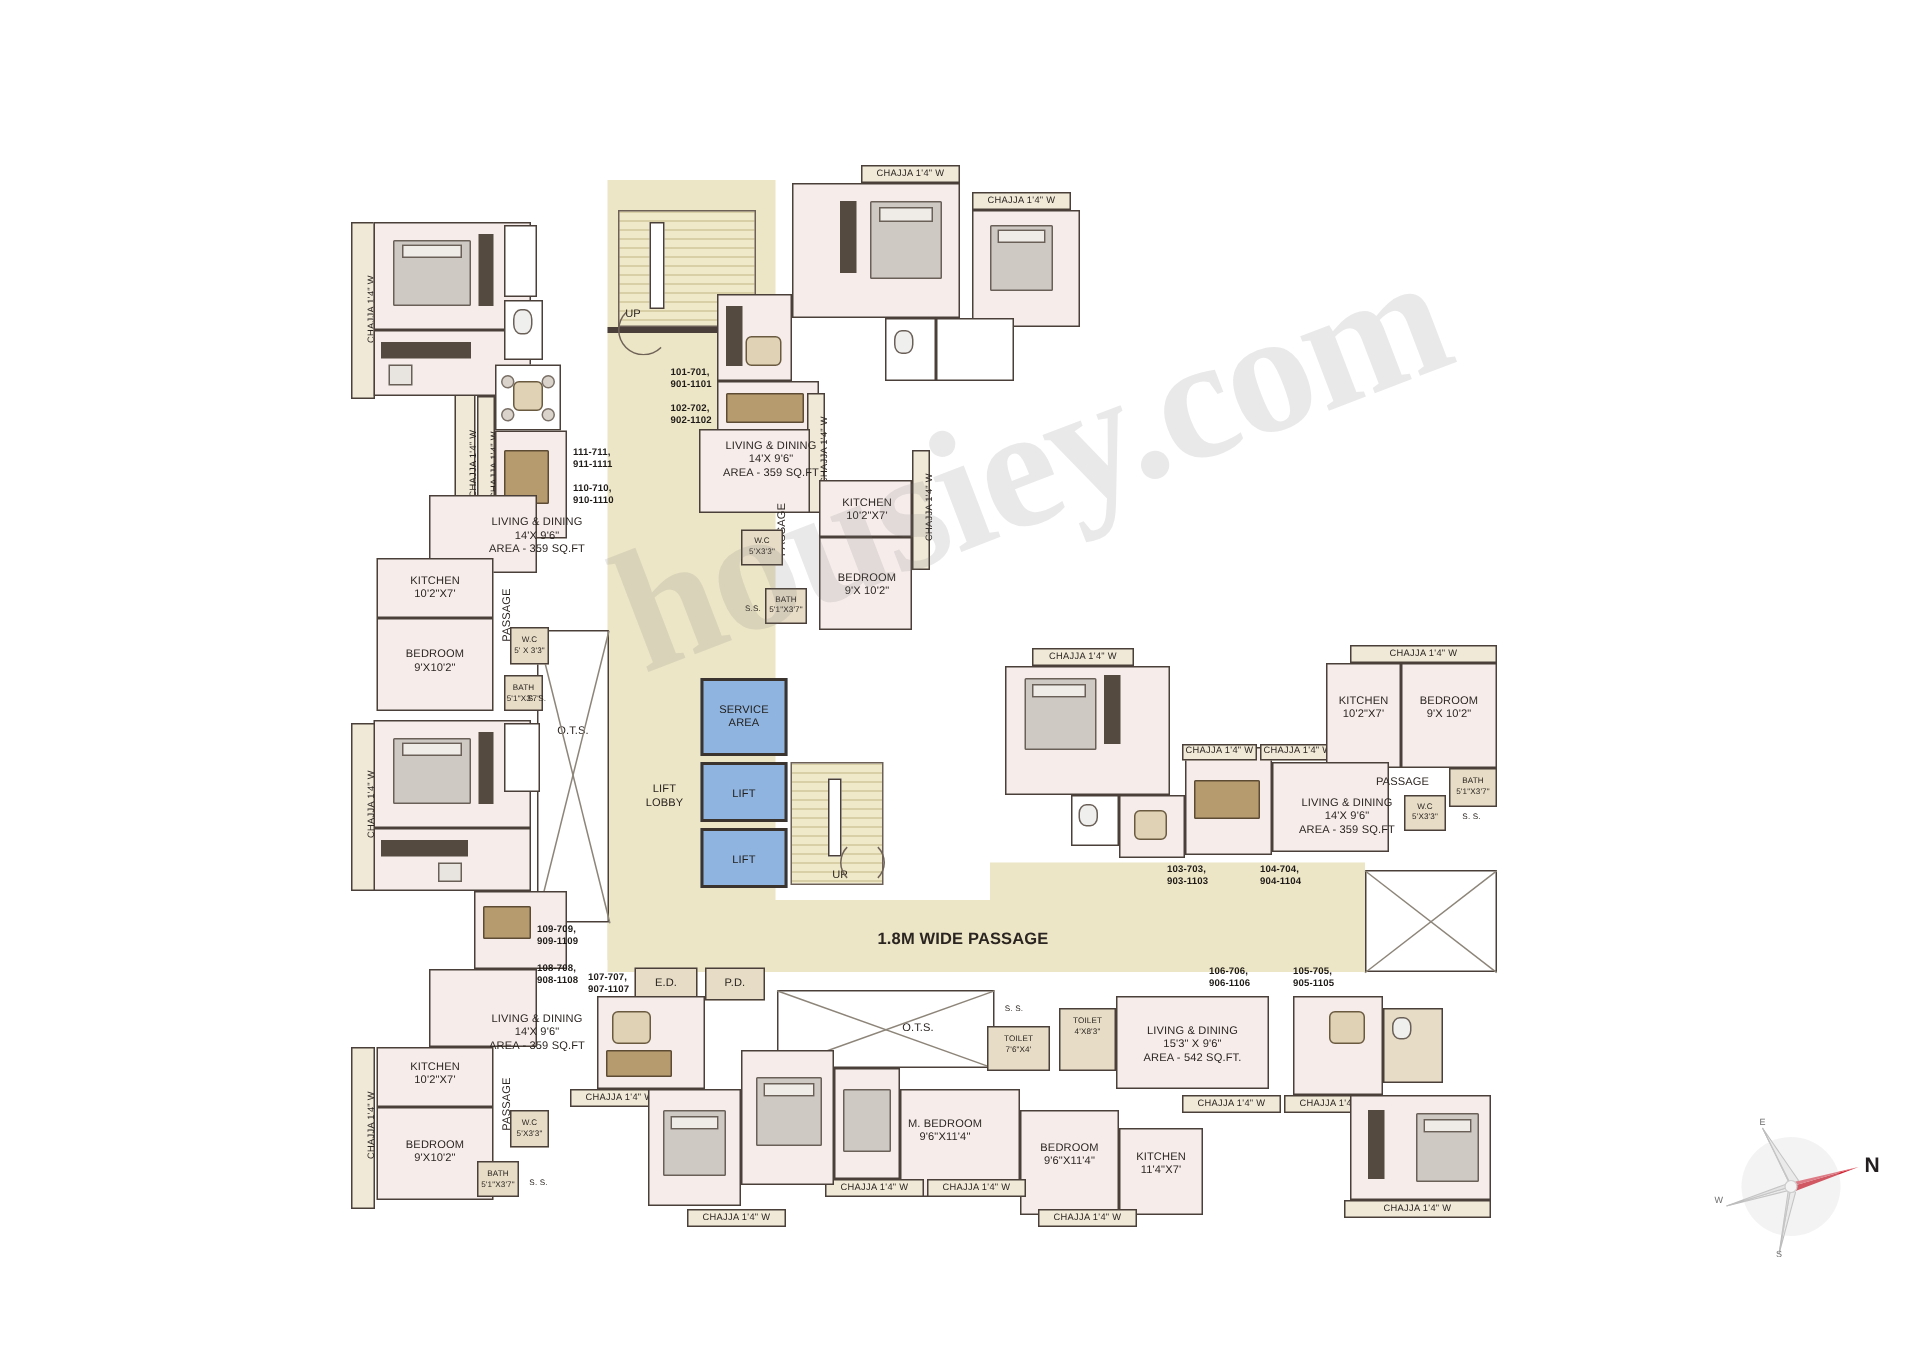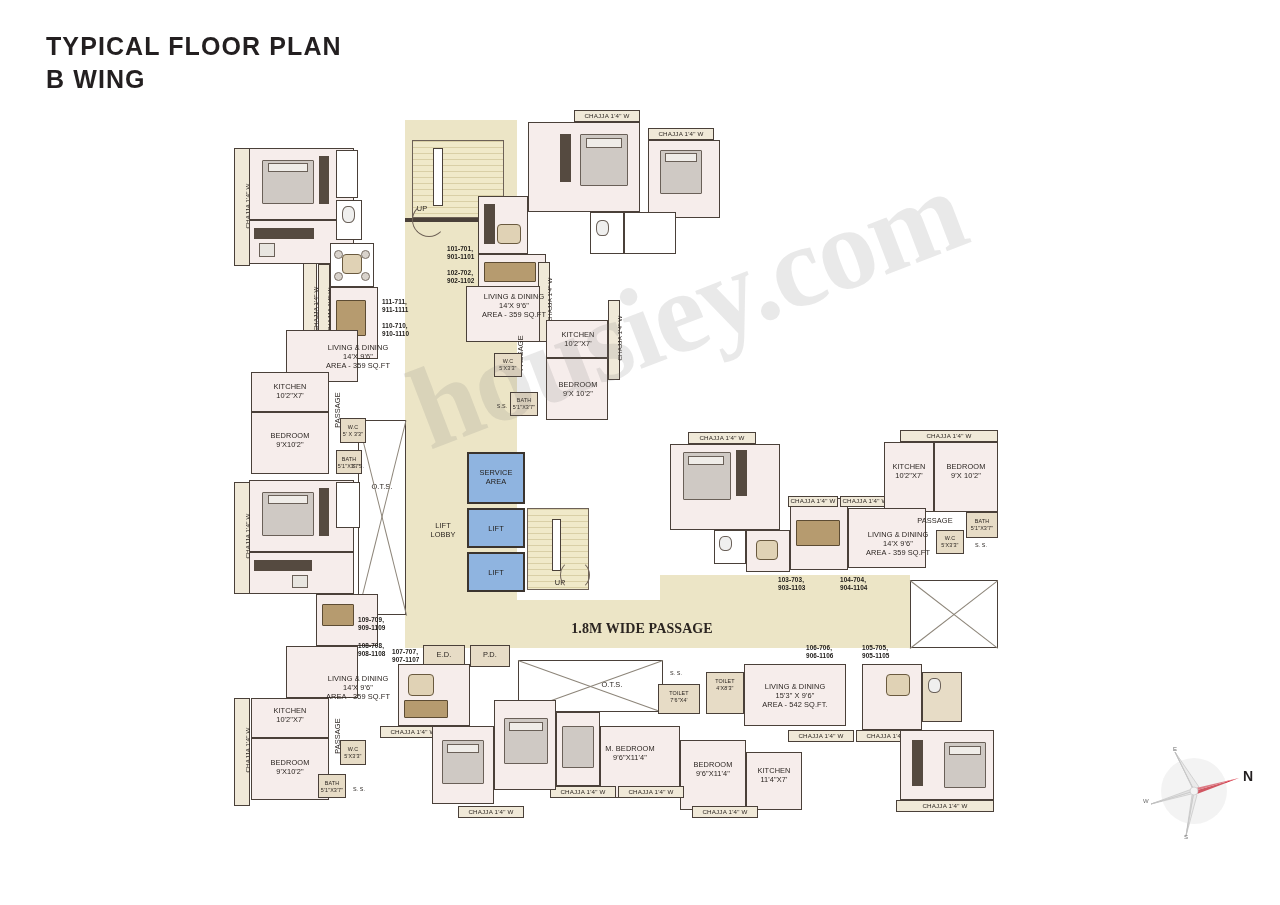--- a/index.html
+++ b/index.html
@@ -73,21 +73,21 @@
   
   .lb {
     position: absolute;
     font-size: 7.4px;
     color: #2b2521;
     text-align: center;
     line-height: 1.22;
     white-space: pre;
     letter-spacing: .1px;
   }
-  .lb.big  { font-size: 14px; font-family: Liberation Serif, serif; }
+  .lb.big  { font-size: 11px; }
   .lb.xs   { font-size: 5.4px; }
   .lb.unit { font-size: 6.4px; font-weight: 700; text-align: left; color: #1d1a17; }
   .lb.white { color: #23201d; }
   .lb.rot {
     transform: rotate(-90deg);
     transform-origin: left top;
   }
   .lb.chj {
     font-size: 6.2px;
     letter-spacing: .2px;
@@ -142,24 +142,20 @@
   #compass .lab {
     position: absolute; font-size: 14px; font-weight: 600; color: #231f20;
   }
   #compass .lab.sm { font-size: 6px; color: #6b6b6b; font-weight: 400; }
 </style>
 </head>
 <body>
 
 <div id="page">
 
-  <div id="title-block">
-    <div class="tline">TYPICAL FLOOR PLAN</div>
-    <div class="tline">B WING</div>
-  </div>
 
   <div id="watermark">
     <span>housiey.com</span>
   </div>
 
   <div id="plan">
 
     <div class="rm core nb" style="left:405px;top:120px;width:112px;height:520px;"></div>
     <div class="rm core nb" style="left:405px;top:600px;width:500px;height:48px;"></div>
     <div class="rm core nb" style="left:660px;top:575px;width:250px;height:73px;"></div>

